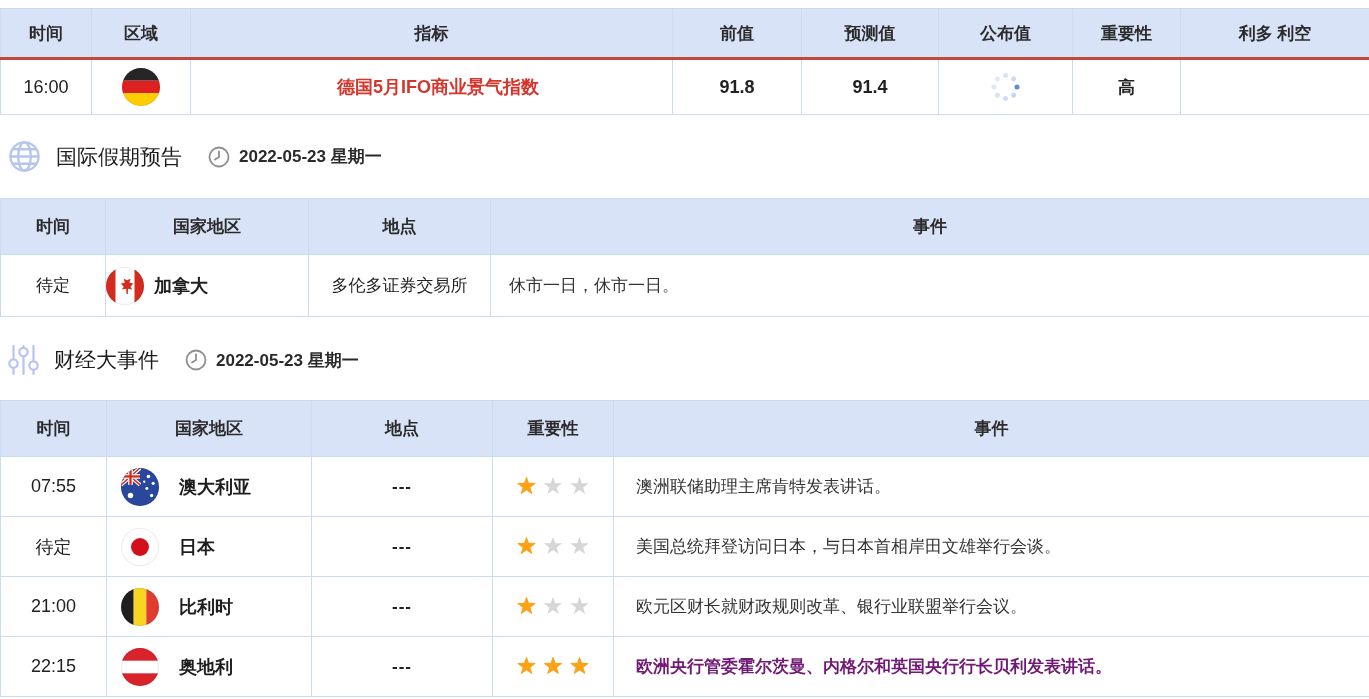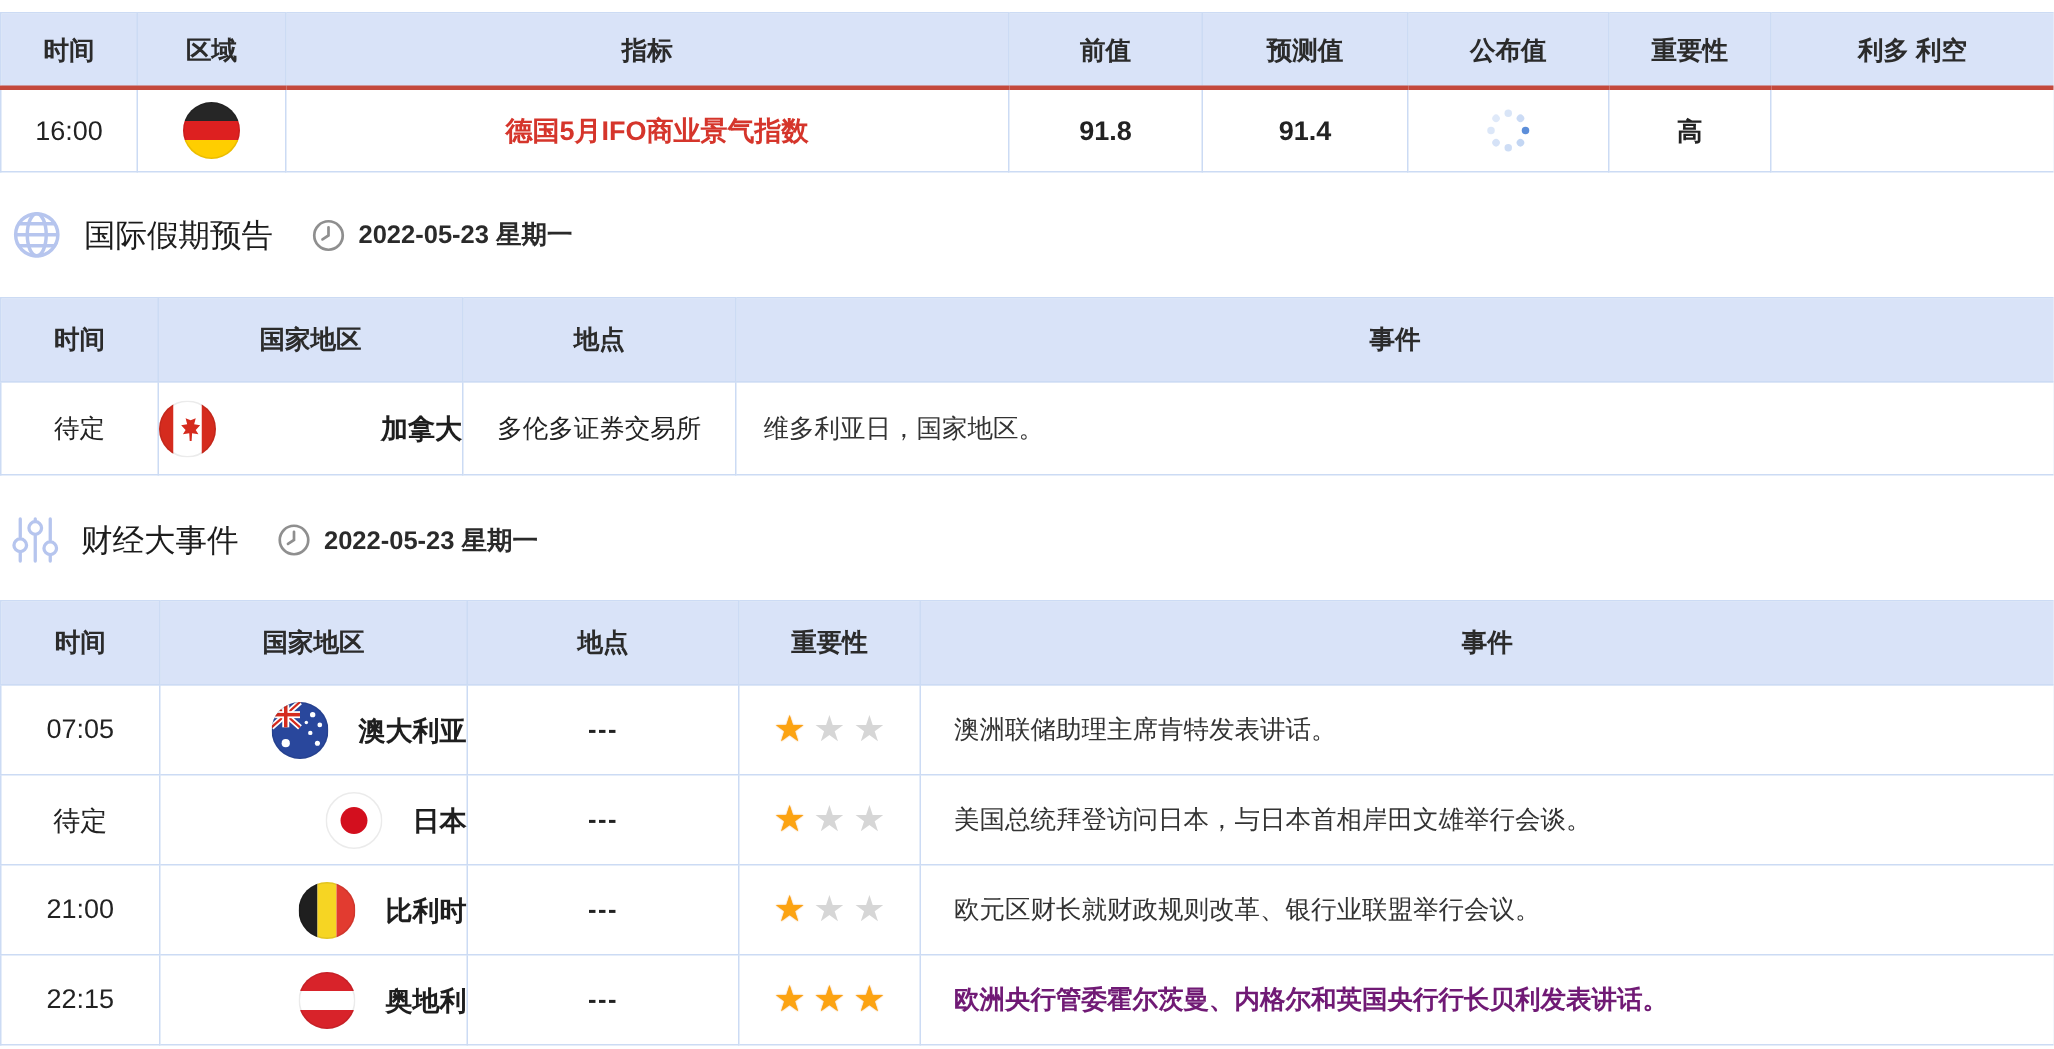--- a/index.html
+++ b/index.html
@@ -26,22 +26,22 @@
   .t3 td { height: 60px; }
 
   td.c { text-align: center; font-size: 17px; color: #222; }
   td.time { font-size: 18px; }
   .red { color: #d5352b; }
   td.num { font-size: 18px; font-weight: 700; }
   td.ind { font-weight: 700; font-size: 18px; padding-left: 13px; text-align: center; }
   td.imp { font-size: 17px; font-weight: 700; }
 
   .country { display: flex; align-items: center; gap: 10px; font-weight: 700; font-size: 18px; color: #1e1e1e; }
-  .t2 .country { justify-content: space-between; }
-  .t3 .country { justify-content: flex-end; padding-left: 14px; gap: 20px; }
+  .t2 .country { justify-content: flex-start; }
+  .t3 .country { justify-content: flex-start; padding-left: 14px; gap: 20px; }
   svg.flag { flex: 0 0 auto; display: block; }
 
   td.event { text-align: left; padding-left: 22px; font-size: 17px; color: #333; }
   .t2 td.event { padding-left: 18px; }
   td.event.hl { color: #701a75; font-weight: 700; }
   td.loc { font-size: 17px; }
   .dashes { font-weight: 700; letter-spacing: 1px; }
 
   .stars { display: inline-flex; gap: 5px; }
   .star { font-size: 24px; line-height: 1; }
@@ -176,21 +176,21 @@
                   <rect width="9" height="36" fill="#d52b1e"></rect>
                   <rect x="27" width="9" height="36" fill="#d52b1e"></rect>
                   <path d="M18 8.5l2 4 3.2-1.3-1 3.8 3.8.7-2.8 2.9 1.7 2.7-4-.6-.3 4.8h-1.2l-.3-4.8-4 .6 1.7-2.7-2.8-2.9 3.8-.7-1-3.8 3.2 1.3z" fill="#d52b1e"></path>
                 </g>
                 <circle cx="18" cy="18" r="17.5" fill="none" stroke="rgba(0,0,0,0.08)"></circle>
               </svg>
               <span>加拿大</span>
             </span>
           </td>
     <td class="c loc">多伦多证券交易所</td>
-    <td class="event">维多利亚日，国家地区。</td>
+    <td class="event">休市一日，休市一日。</td>
   </tr>
       </tbody>
   </table>
 
   <div class="section sec2">
     <span class="sec-icon">
       <svg width="31" height="34" viewBox="0 0 31 34" fill="none" stroke="#b6c5ee" stroke-width="2.2" stroke-linecap="round">
         <path d="M5.5 3v12M5.5 25v6"></path>
           <circle cx="5.5" cy="20.5" r="4.2"></circle>
         <path d="M15.5 14v17M15.5 3v1"></path>
@@ -221,21 +221,21 @@
       <tr>
         <th>时间</th>
         <th>国家地区</th>
         <th>地点</th>
         <th>重要性</th>
         <th>事件</th>
       </tr>
     </thead>
     <tbody id="t3-body">
   <tr>
-    <td class="c time">07:05</td>
+    <td class="c time">07:55</td>
     <td>
             <span class="country">
               <svg class="flag" width="38" height="38" viewBox="0 0 36 36">
                 <defs>
                   <clipPath id="fc3">
                     <circle cx="18" cy="18" r="18"></circle>
                   </clipPath>
                 </defs>
                 <g clip-path="url(#fc3)">
                   <rect width="36" height="36" fill="#29479c"></rect>

